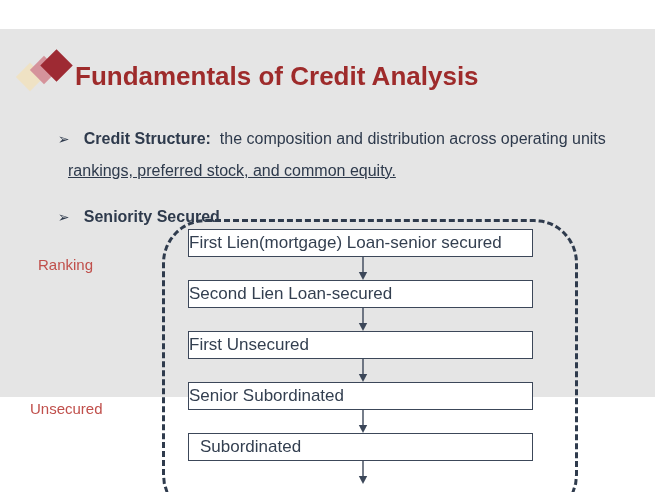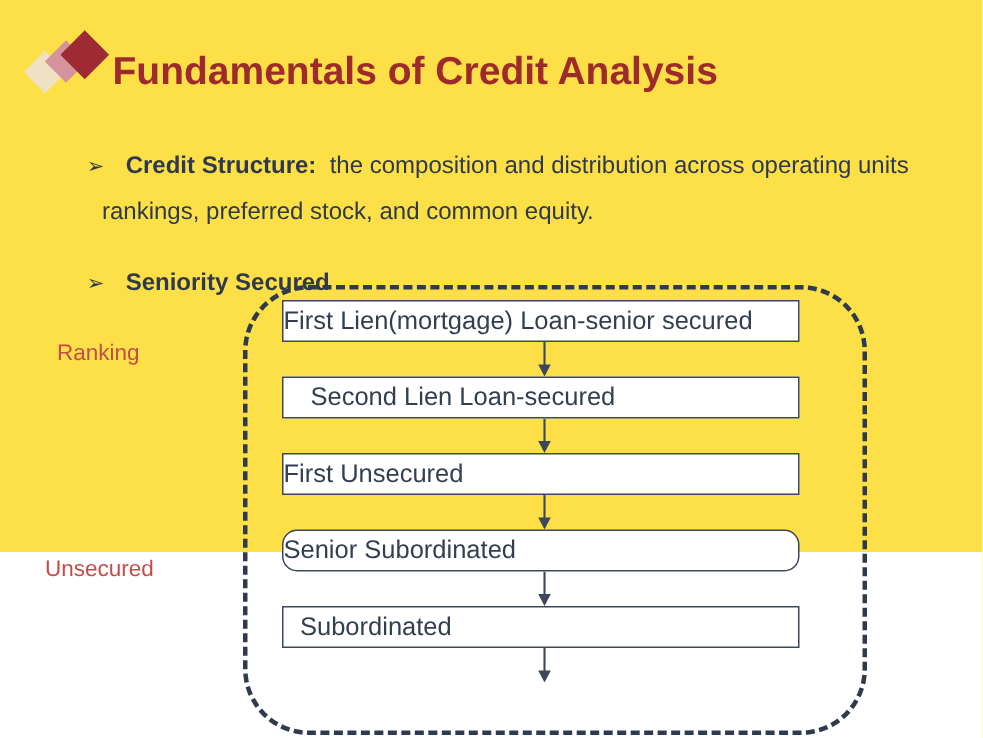--- a/index.html
+++ b/index.html
@@ -8,21 +8,22 @@
     width: 655px;
     height: 492px;
     overflow: hidden;
     background: #ffffff;
     font-family: "Liberation Sans", sans-serif;
   }
   .slide {
     position: relative;
     width: 655px;
     height: 368px;
-    background: #fde047;
+    background: #e5e5e5;
+    margin-top: 29px;
   }
 
   
   .logo { position: absolute; left: 0; top: 0; width: 80px; height: 75px; }
   .d { position: absolute; }
   .d1 { left: 20px; top: 38px; width: 20px; height: 20px; background: #EFE2C4; transform: rotate(45deg); z-index: 1; }
   .d2 { left: 34px; top: 31px; width: 20px; height: 20px; background: #D5939B; transform: rotate(45deg); z-index: 2; }
   .d3 { left: 45px; top: 25px; width: 23px; height: 23px; background: #9E2A33; transform: rotate(45deg); z-index: 3; }
   .title {
     position: absolute;
@@ -38,21 +39,21 @@
   .line {
     position: absolute;
     left: 40px;
     font-size: 16px;
     line-height: 20px;
     color: #2E3A4C;
     white-space: pre;
   }
   .l1 { top: 80px; }
   .l2 { top: 106px; left: 68px; }
-  .l3 { top: 132px; left: 68px; }
+  .l3 { top: 132px; left: 68px; text-decoration: underline; }
   .l4 { top: 158px; }
   .glyph {
     display: inline-block;
     width: 26px;
     font-size: 14px;
     color: #2E3A4C;
   }
   .bold { font-weight: bold; }
 
   
@@ -73,23 +74,23 @@
     border: 1.5px solid #3C4759;
     background: #ffffff;
     z-index: 2;
     display: flex;
     align-items: center;
     font-size: 17px;
     color: #333F50;
     white-space: pre;
   }
   .b0 { top: 200px; }
-  .b1 { top: 251px; padding-left: 18px; }
+  .b1 { top: 251px; }
   .b2 { top: 302px; }
-  .b3 { top: 353px; border-radius: 10px; }
+  .b3 { top: 353px; }
   .b4 { top: 404px; padding-left: 11px; }
   .b5 { top: 455px; }
 
   .arrow {
     position: absolute;
     left: 357px;
     width: 12px; height: 23px;
     z-index: 1;
     color: #3C4759;
   }

